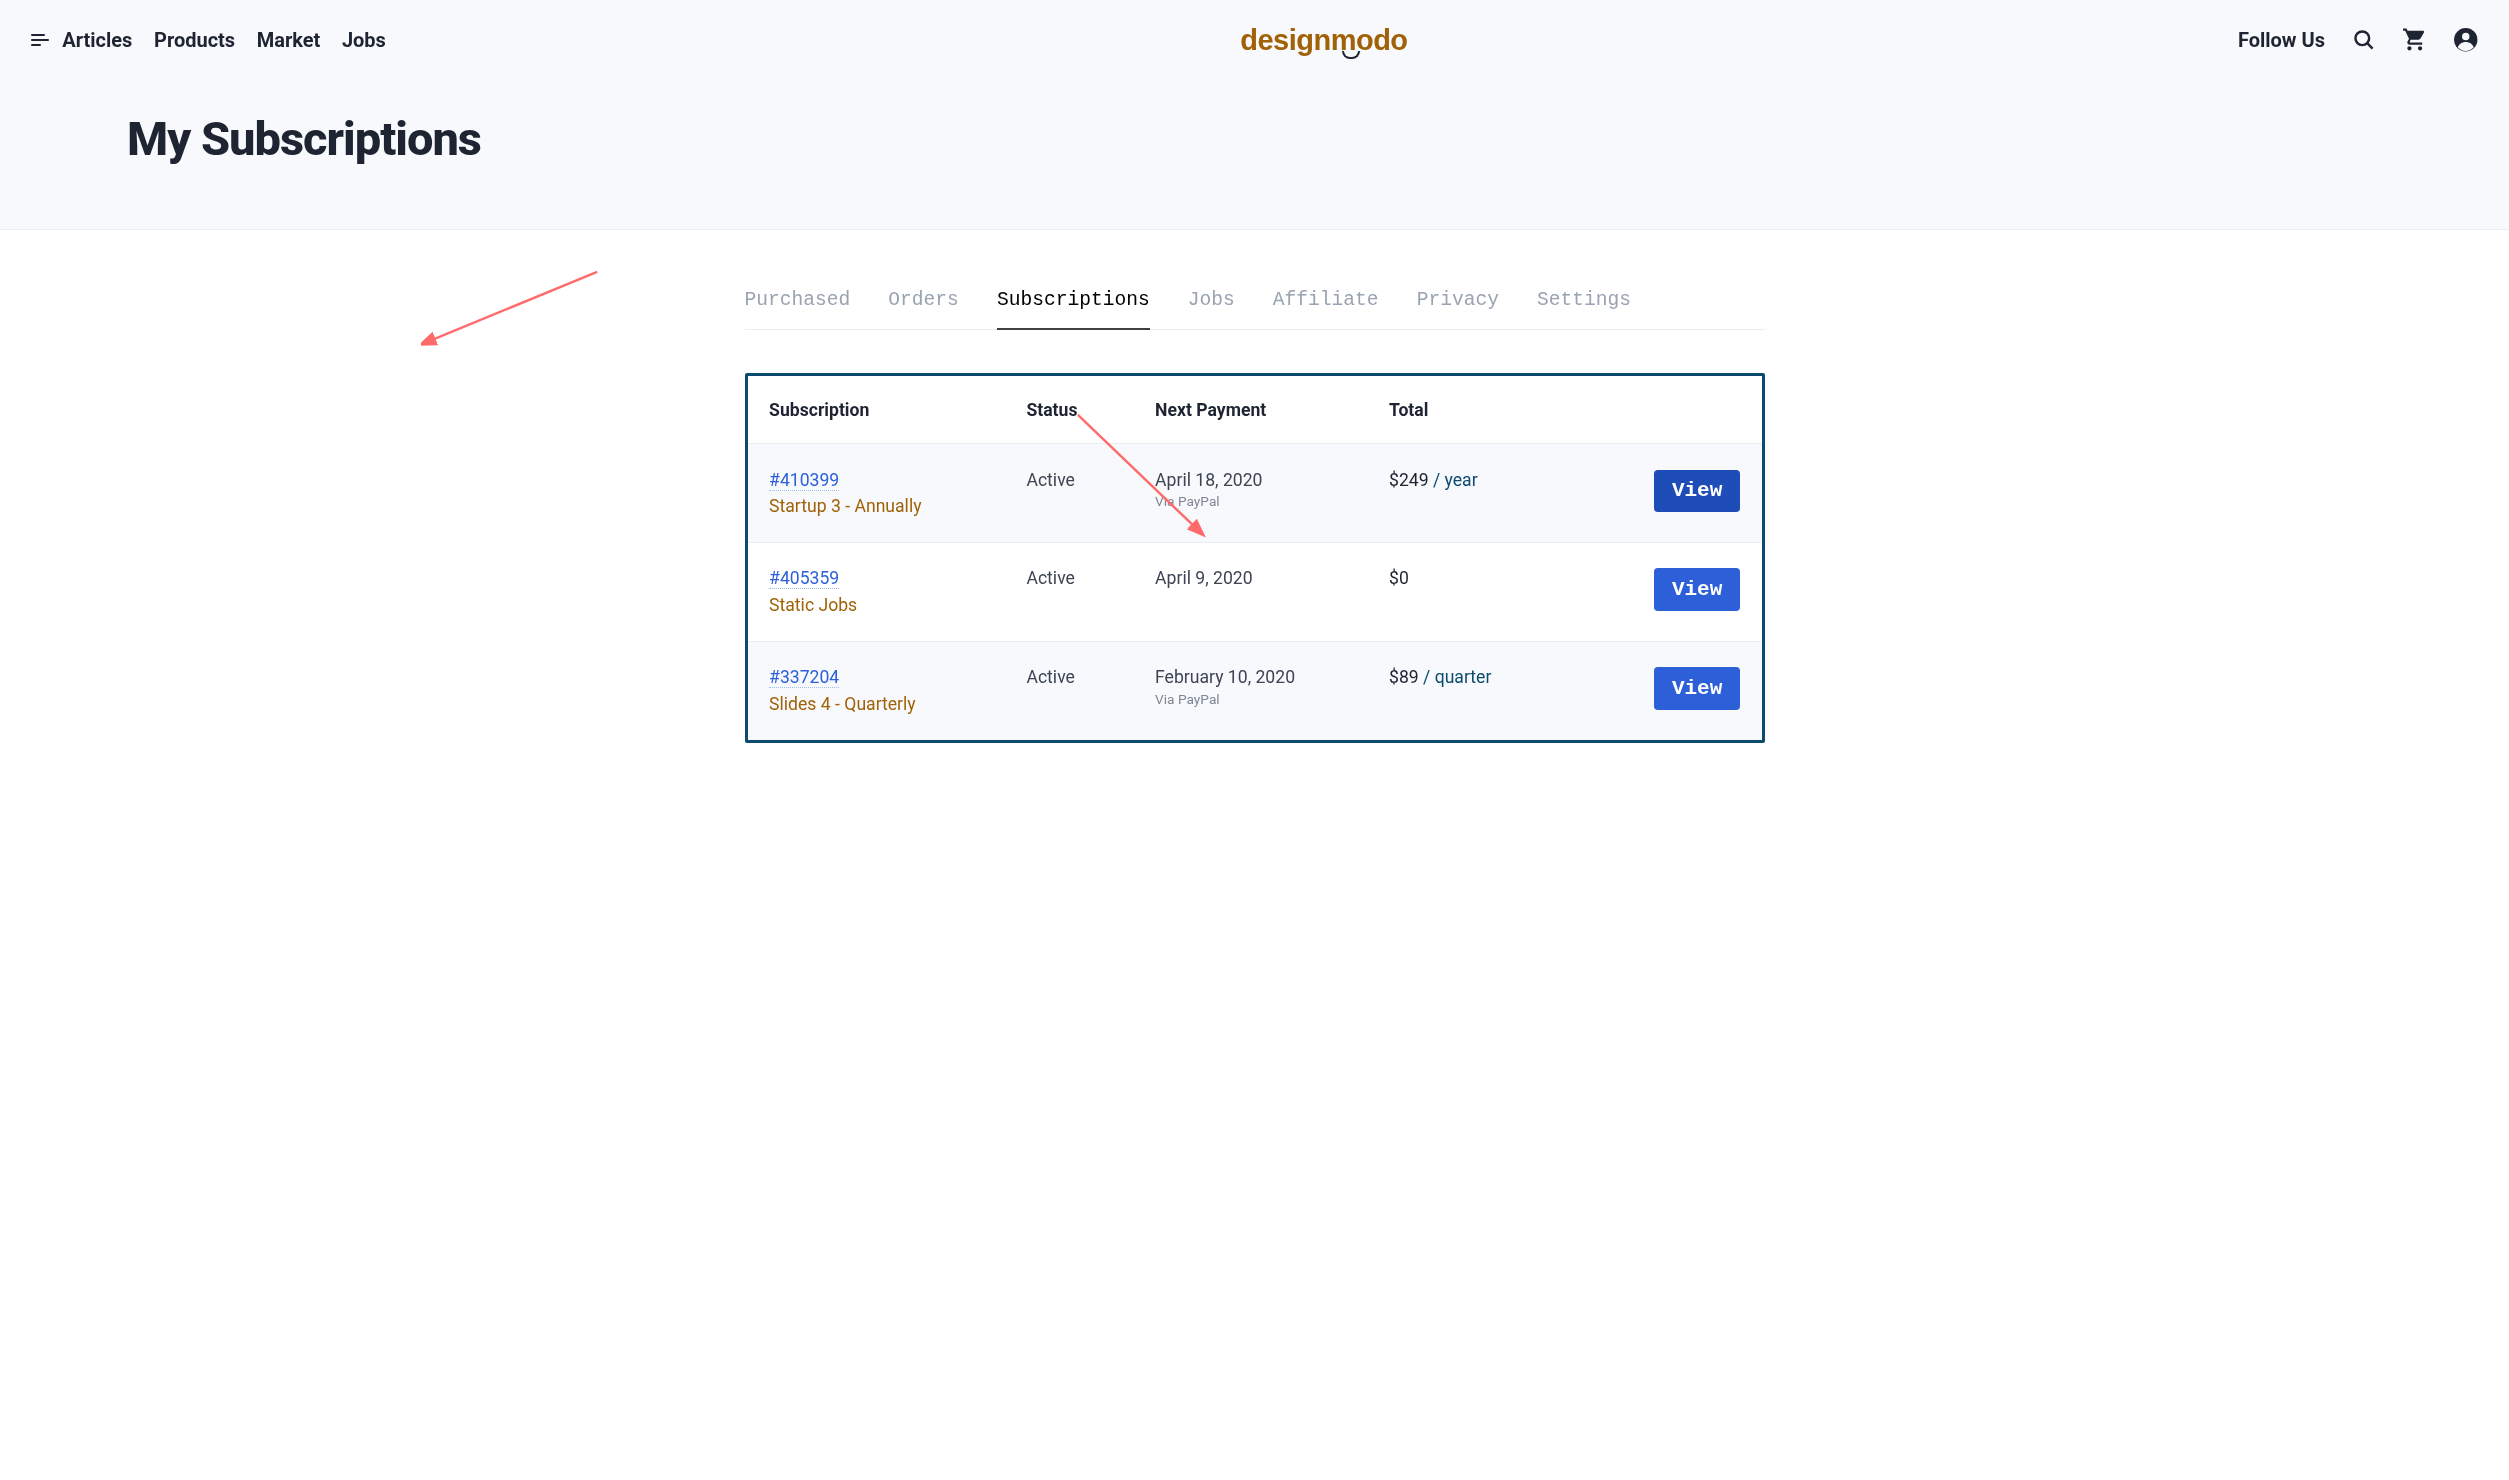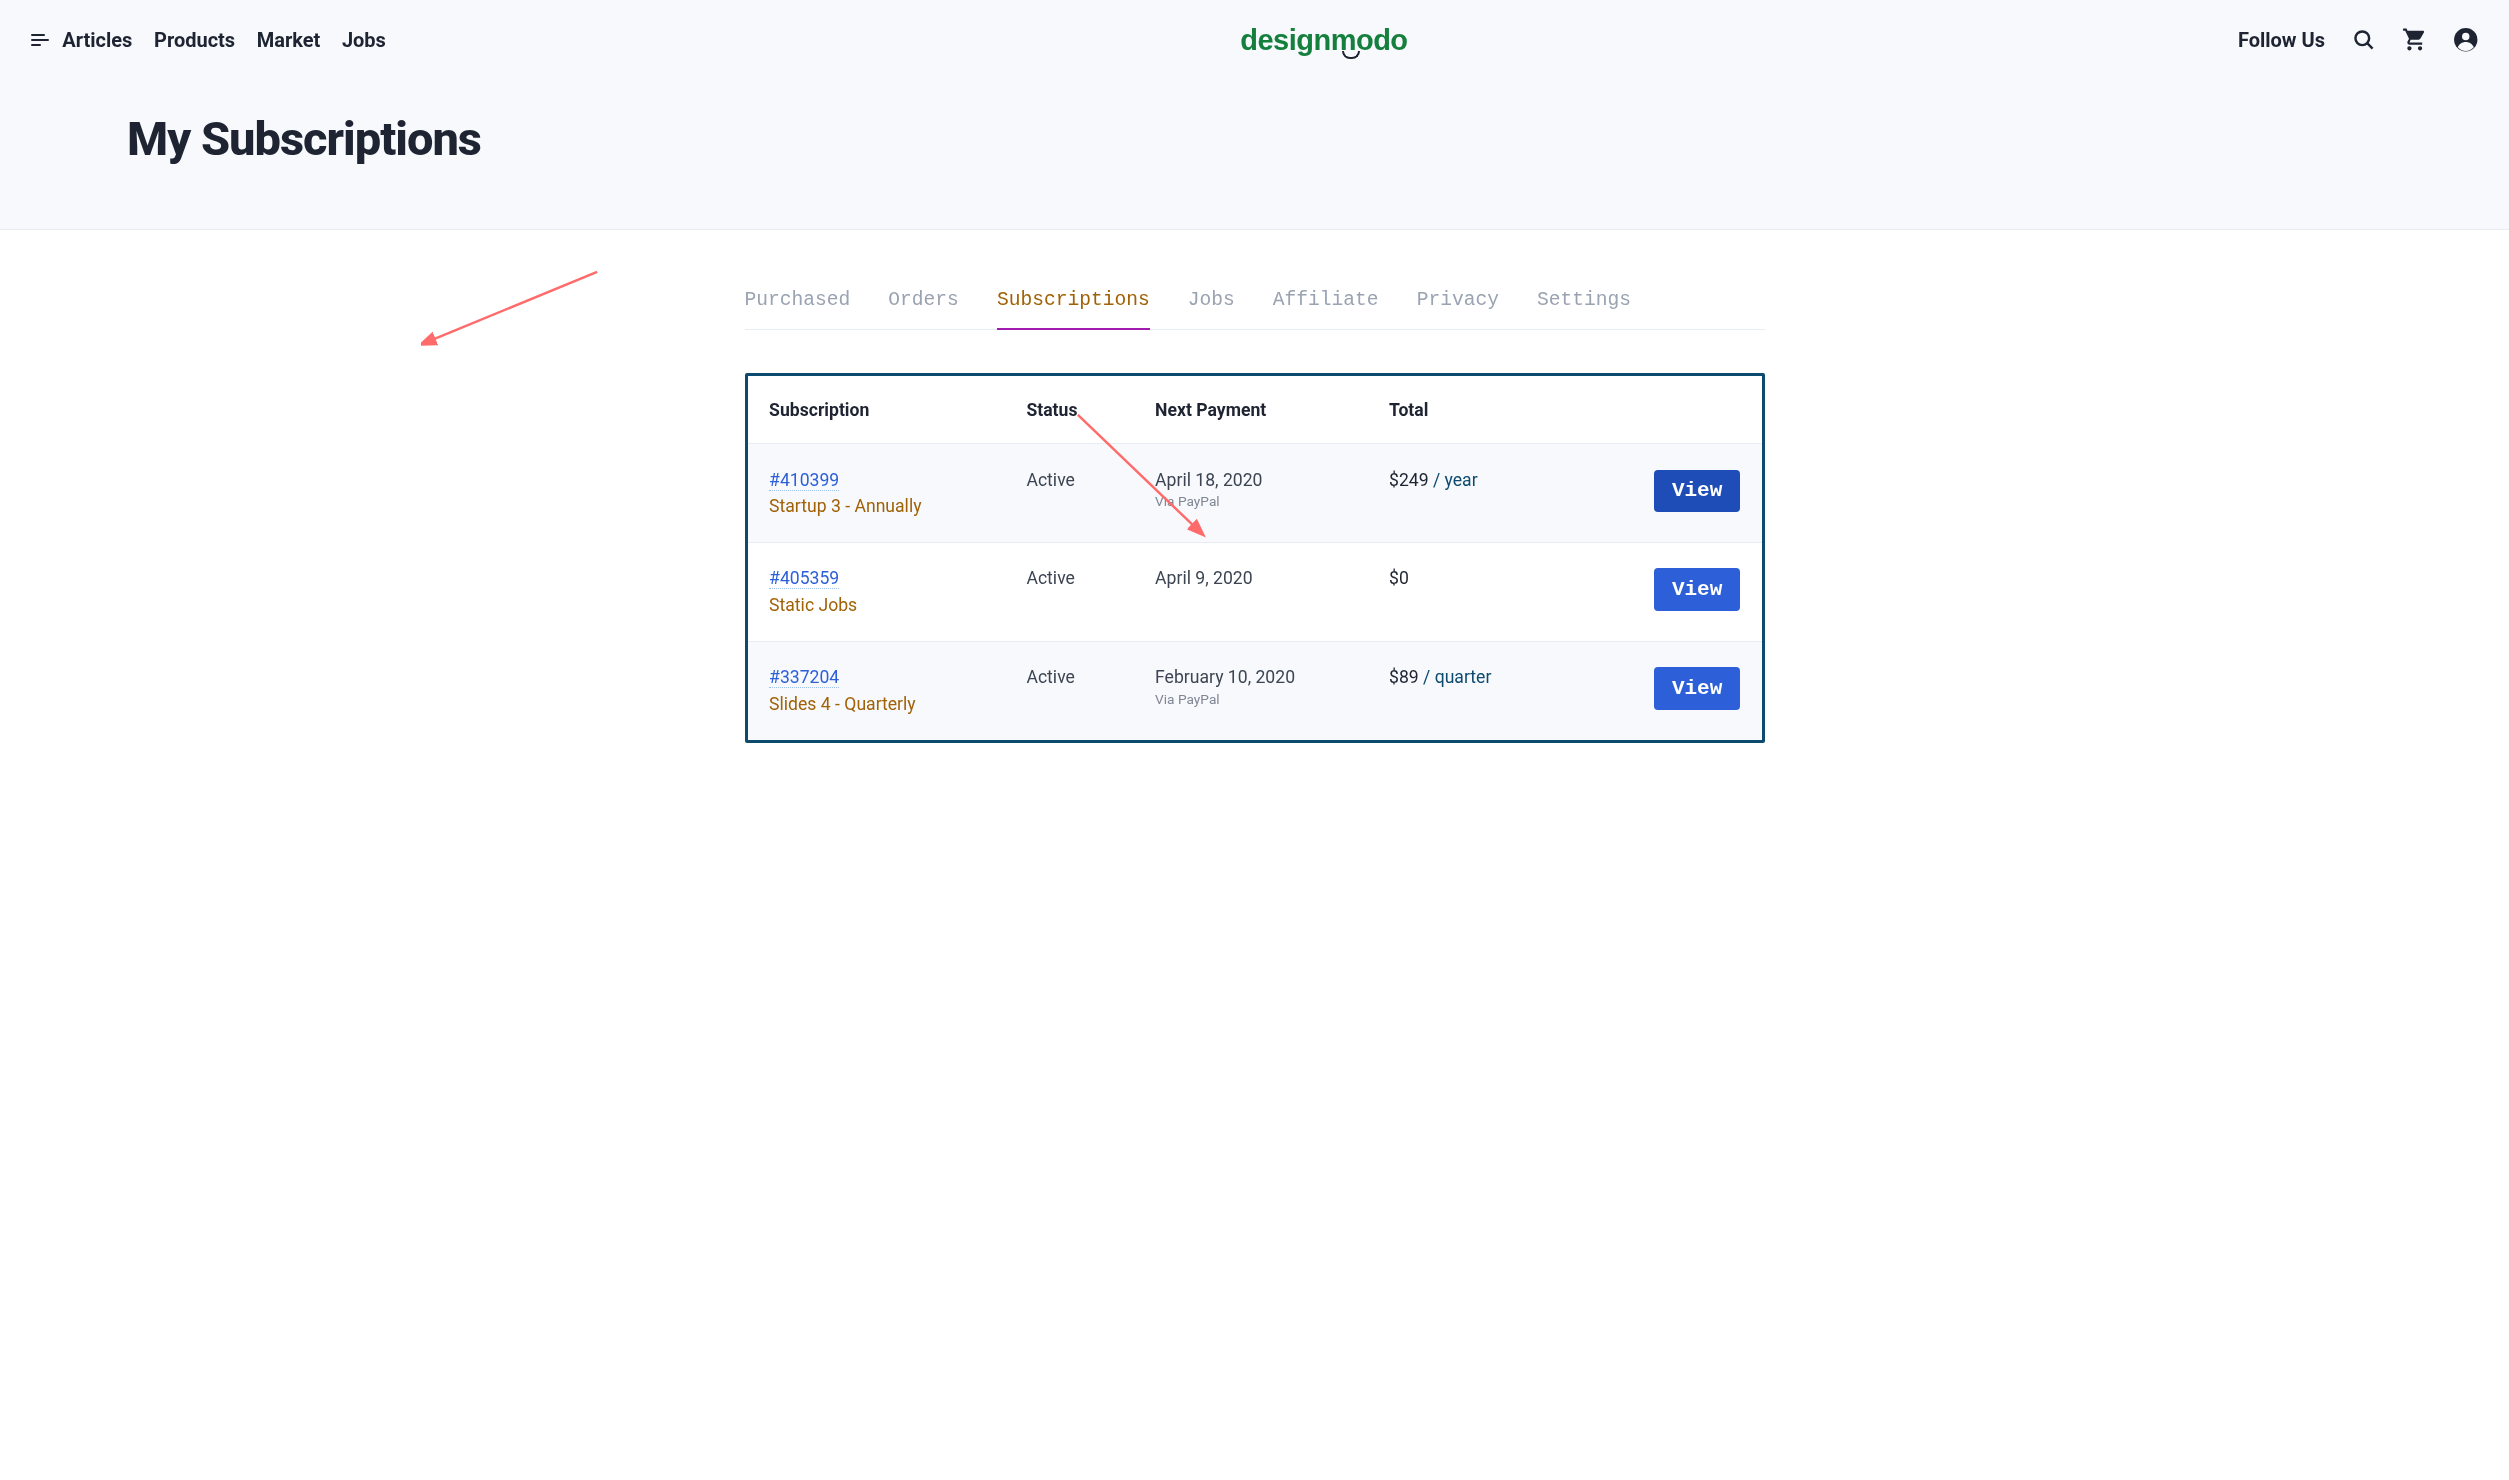--- a/index.html
+++ b/index.html
@@ -49,21 +49,21 @@
 }
 .logo-wrap {
   flex: 1;
   display: flex;
   justify-content: center;
 }
 .logo {
   font-family: -apple-system, BlinkMacSystemFont, sans-serif;
   font-size: 29px;
   font-weight: 800;
-  color: #15803d;
+  color: #a16207;
   letter-spacing: -0.5px;
   position: relative;
   margin-left: 24px;
 }
 .logo::after {
   content: "";
   position: absolute;
   left: 102px;
   bottom: -2px;
   width: 13.7px;
@@ -116,22 +116,22 @@
 .tab {
   font-size: 19.6px;
   font-weight: 500;
   color: #9aa3b2;
   padding: 23.5px 0 17.6px 0;
   cursor: pointer;
   border-bottom: 2px solid transparent;
   margin-bottom: -1px;
 }
 .tab.active {
-  color: #a16207;
-  border-bottom: 2px solid #a21caf;
+  color: #000000;
+  border-bottom: 2px solid #404040;
 }
 .table-wrap {
   margin-top: 43px;
   border: 3px solid #0c4a6e;
   border-radius: 2px;
 }
 .thead {
   display: grid;
   grid-template-columns: 2.2fr 1.1fr 2fr 2fr 1fr;
   padding: 23.5px 21.6px;

